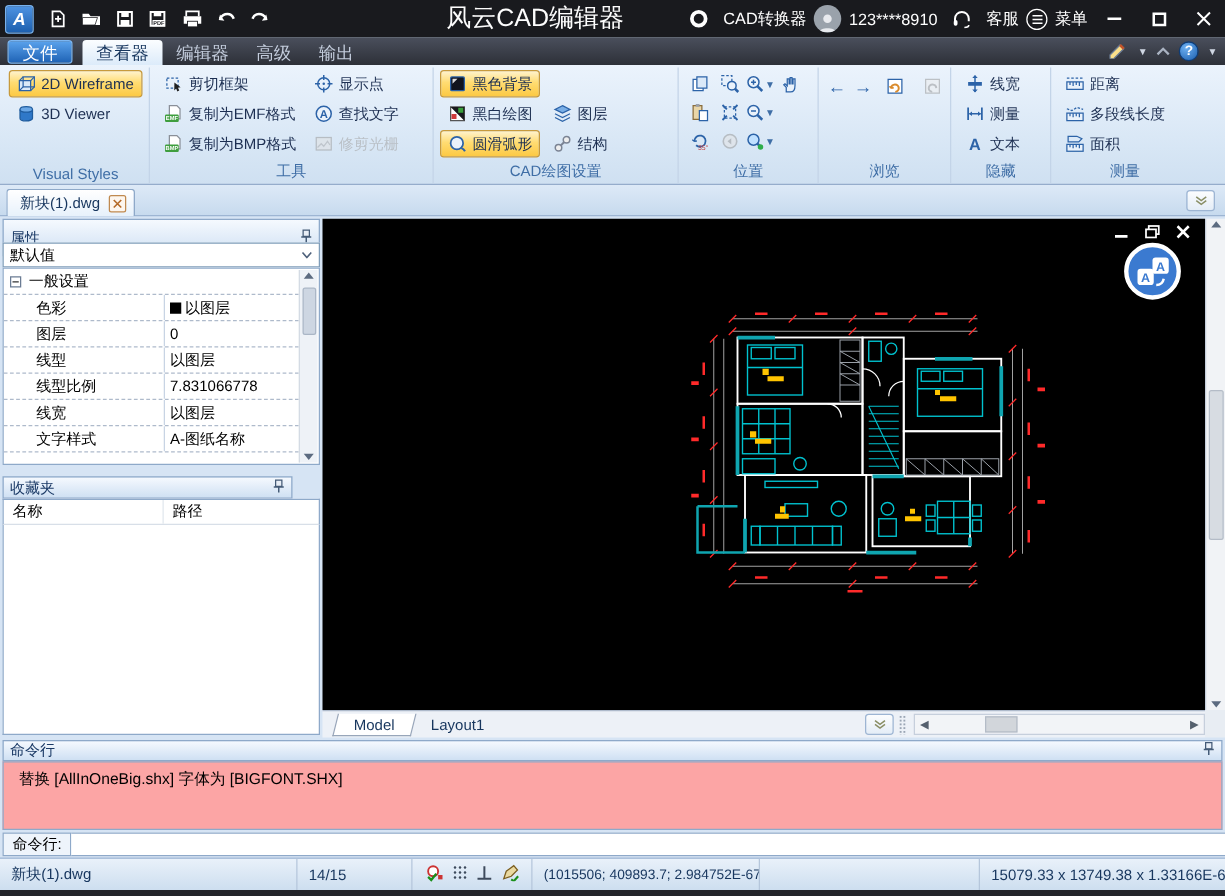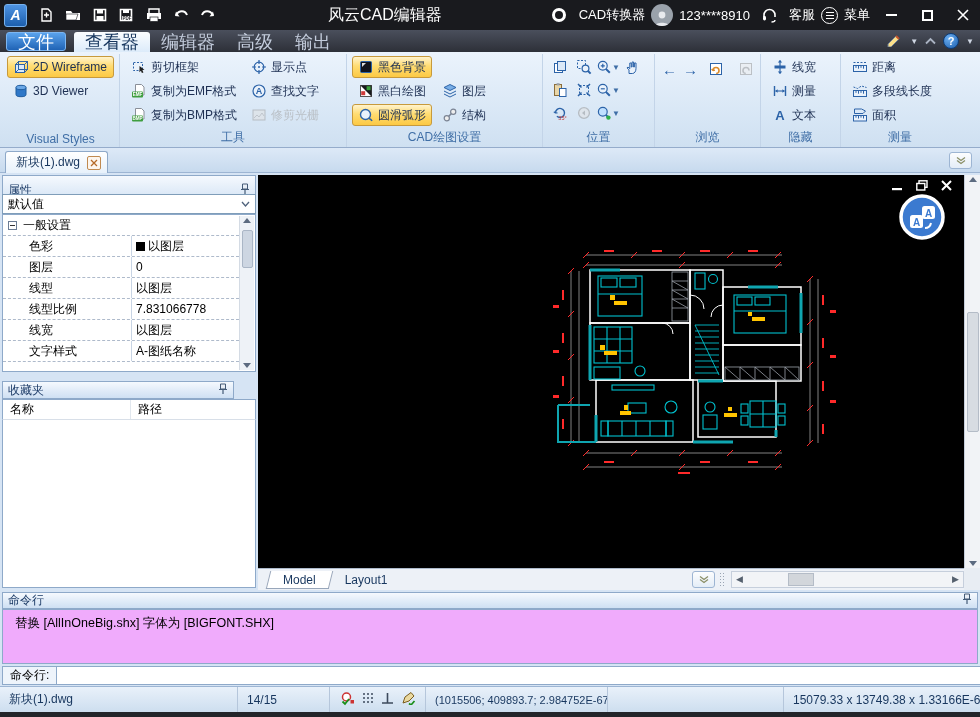--- a/index.html
+++ b/index.html
@@ -3,31 +3,31 @@
 <meta charset="utf-8">
 <style>
   *{box-sizing:border-box;margin:0;padding:0}
   html,body{width:980px;height:717px;overflow:hidden}
   body{position:relative;font-family:"Liberation Sans","DejaVu Sans",sans-serif;font-size:12px;background:#d6e4f4;color:#17365e}
   .abs{position:absolute}
   
   #titlebar{left:0;top:0;width:980px;height:30px;background:#191a1e;display:flex;align-items:center;color:#fff}
   .applogo{width:23px;height:23px;margin:0 5px 0 4px;border-radius:3px;background:linear-gradient(#4e93e2,#1c5fae);border:1px solid #77b2ef;display:flex;align-items:center;justify-content:center;font-weight:bold;font-style:italic;font-size:14px;color:#fff}
   .qbtn{width:27px;height:24px;display:flex;align-items:center;justify-content:center}
-  #wtitle{position:absolute;left:328px;top:0;height:19px;line-height:30px;font-size:16px;color:#fdfdfd}
+  #wtitle{position:absolute;left:357px;top:0;height:19px;line-height:30px;font-size:20px;color:#fdfdfd}
   .tright{margin-left:auto;display:flex;align-items:center;gap:6px;padding-right:2px;font-size:13px}
   .ring{width:14px;height:14px;border:3px solid #fff;border-radius:50%;display:inline-block}
   .avatar{width:22px;height:22px;border-radius:50%;background:#9aa2ab;overflow:hidden;display:flex;align-items:flex-end;justify-content:center}
   .menucirc{width:17px;height:17px;border:1.5px solid #fff;border-radius:50%;display:flex;align-items:center;justify-content:center}
   .winbtn{width:30px;height:30px;display:flex;align-items:center;justify-content:center;font-size:15px;color:#fff}
   .minbar{width:11px;height:2px;background:#fff;display:inline-block}
   .maxbox{width:11px;height:11px;border:2px solid #fff;display:inline-block}
   
   #tabstrip{left:0;top:30px;width:980px;height:22px;background:linear-gradient(#4a4f5c,#2d3038);display:flex;align-items:flex-end;padding-left:4px}
-  .tab{height:20px;line-height:20px;padding:0 11px;color:#c4cddd;font-size:18px}
+  .tab{height:20px;line-height:20px;padding:0 11px;color:#c4cddd;font-size:14px}
   .tab.file{background:linear-gradient(#5aa2ec,#1f63b5);color:#fff;border-radius:3px;height:19px;line-height:19px;margin:0 8px 1px 2px;border:1px solid #7cb6f2}
   .tab.active{background:linear-gradient(#fbfdff,#dcebfa);color:#17365e;border-radius:3px 3px 0 0}
   .stripicons{position:absolute;right:6px;top:32px;display:flex;align-items:center;gap:7px;color:#cfd6e2}
   .helpcirc{width:16px;height:16px;border-radius:50%;background:radial-gradient(circle at 35% 30%,#6db0f2,#1c5fae);color:#fff;font-weight:bold;font-size:11px;display:flex;align-items:center;justify-content:center;border:1px solid #0d3c77}
   .ddw{font-size:8px;color:#cfd6e2}
   
   #ribbon{left:0;top:52px;width:980px;height:96px;background:linear-gradient(#ebf3fc,#d7e6f5 70%,#cfe0f1);border-bottom:1px solid #95accb;display:flex;padding:2px 0 0 2px}
   .rgroup{position:relative;padding:2px 5px 15px 5px;border-right:1px solid #c3d4e8}
   .gcap{position:absolute;left:0;right:0;bottom:1px;text-align:center;color:#3f6ea6;font-size:12px}
   .rcol{display:flex;flex-direction:column;gap:2px}
@@ -75,21 +75,21 @@
   
   #bstrip{left:258px;top:568px;width:706px;height:22px;background:#edf1f7;border-top:1px solid #aebacb;display:flex;align-items:center}
   .mtab{height:18px;line-height:18px;padding:0 14px;color:#17365e;position:relative}
   .mtab.active{background:#fff;border:1px solid #98a6ba;border-top:none;transform:skewX(-14deg);margin-left:10px}
   .mtab.active span{display:inline-block;transform:skewX(14deg)}
   .dots{width:6px;height:16px;margin:0 4px;background-image:radial-gradient(#9aa5b4 1px,transparent 1px);background-size:3px 3px}
   .hscroll{height:17px;flex:0 0 233px;margin-left:2px;background:#f2f4f7;border:1px solid #c6cfdc;display:flex;align-items:center;position:relative}
   .harr{width:15px;text-align:center;color:#55606e;font-size:9px;line-height:15px}
   .hthumb{position:absolute;left:56px;top:1px;width:26px;height:13px;background:#d2d6db;border:1px solid #b4bcc7}
   
-  #cmd-body{background:#f0abfc;border:1px solid #8ea9c9;color:#000;padding:5px 12px;font-size:12.5px}
+  #cmd-body{background:#fca5a5;border:1px solid #8ea9c9;color:#000;padding:5px 12px;font-size:12.5px}
   #cmd-prompt{display:flex;align-items:stretch}
   .plabel{background:#eef4fb;border:1px solid #8ea9c9;display:flex;align-items:center;padding:0 7px;color:#000}
   #cmd-input{flex:1;border:1px solid #8ea9c9;border-left:none;background:#fff;outline:none;font:inherit;padding:0 4px}
   
   #statusbar{left:0;top:686px;width:980px;height:26px;background:linear-gradient(#e9f1fa,#cddeef);border-top:1px solid #9db5d3;display:flex;align-items:stretch;color:#17365e}
   .scell{border-right:1px solid #b5c6db;display:flex;align-items:center;padding:0 9px;white-space:nowrap;overflow:hidden}
   #winedge{left:0;top:712px;width:980px;height:5px;background:#23252a}
 </style>
 </head>
 <body>

